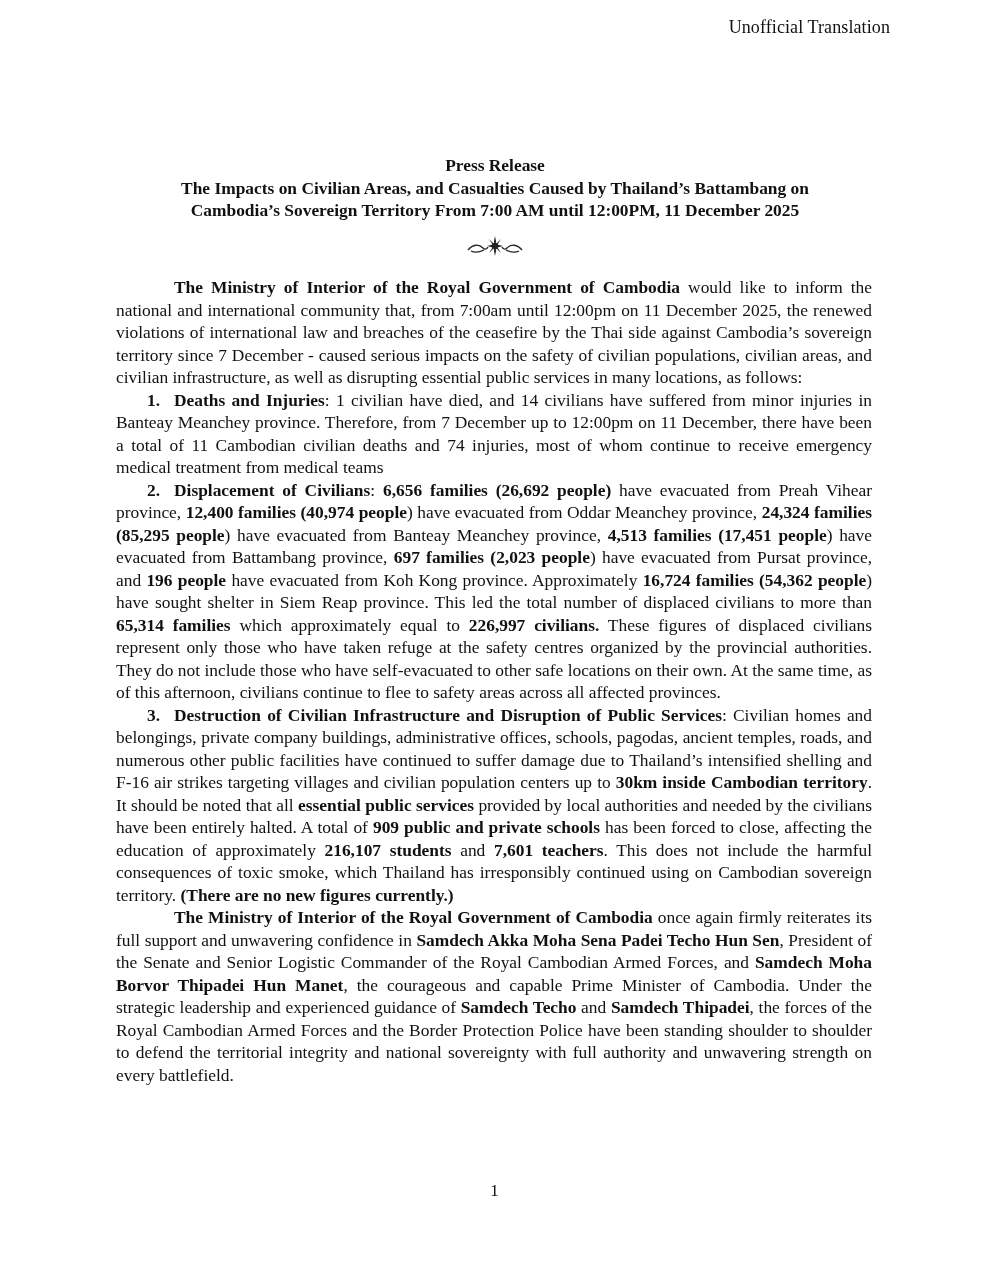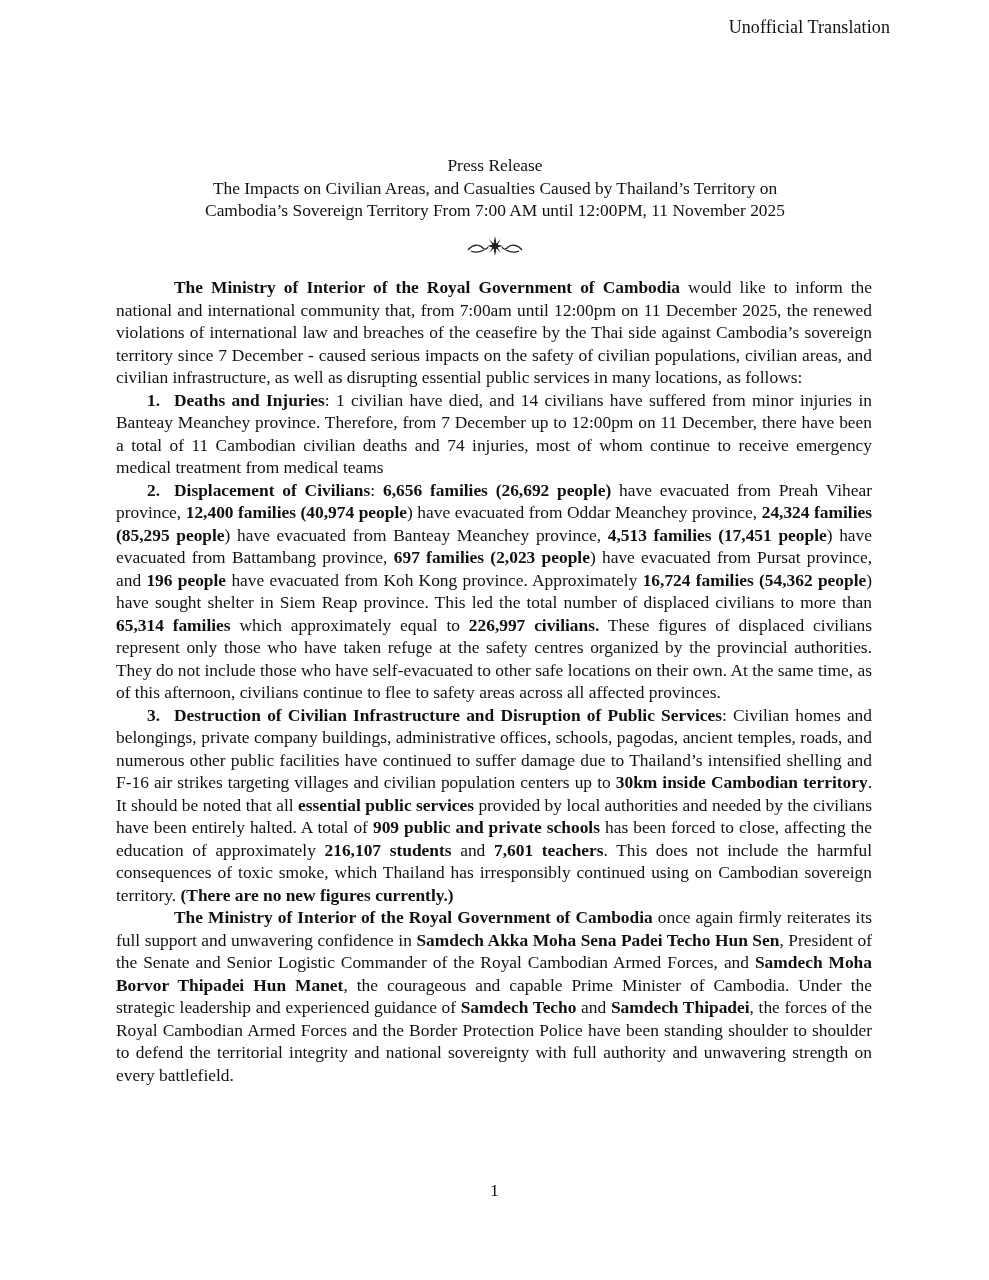--- a/index.html
+++ b/index.html
@@ -7,21 +7,21 @@
       width: 989px; height: 1280px; position: relative; overflow: hidden;
       font-family: "Liberation Serif", "DejaVu Serif", serif;
       color: #111;
     }
     .header-note {
       position: absolute; top: 17px; right: 99px;
       font-size: 18px; letter-spacing: 0.1px;
     }
     .title-block {
       position: absolute; top: 154px; left: 100px; width: 790px;
-      text-align: center; font-weight: normal; font-size: 17.4px; line-height: 22.5px;
+      text-align: center; font-weight: bold; font-size: 17.4px; line-height: 22.5px;
     }
     .ornament {
       position: absolute; top: 234px; left: 465px; width: 60px; height: 24px;
     }
     .body {
       position: absolute; top: 276px; left: 116px; width: 756px;
       font-size: 17.4px; line-height: 22.5px; text-align: justify;
     }
     .body p { margin: 0; }
     .indent { text-indent: 58px; }
@@ -33,22 +33,22 @@
       font-size: 17px;
     }
   </style>
 </head>
 <body>
 
 <div class="header-note">Unofficial Translation</div>
 
 <div class="title-block">
   <div>Press Release</div>
-  <div>The Impacts on Civilian Areas, and Casualties Caused by Thailand’s Territory on</div>
-  <div>Cambodia’s Sovereign Territory From 7:00 AM until 12:00PM, 11 November 2025</div>
+  <div>The Impacts on Civilian Areas, and Casualties Caused by Thailand’s Battambang on</div>
+  <div>Cambodia’s Sovereign Territory From 7:00 AM until 12:00PM, 11 December 2025</div>
 </div>
 
 <svg class="ornament" viewBox="0 0 60 24">
   <g fill="none" stroke="#222" stroke-width="1.3">
     <path d="M3 16 C8 10, 14 10, 18 14 C20 16, 22 15, 23 13"></path>
     <path d="M6 17 C10 19, 15 18, 19 16"></path>
     <path d="M57 16 C52 10, 46 10, 42 14 C40 16, 38 15, 37 13"></path>
     <path d="M54 17 C50 19, 45 18, 41 16"></path>
   </g>
   <g fill="#222">

